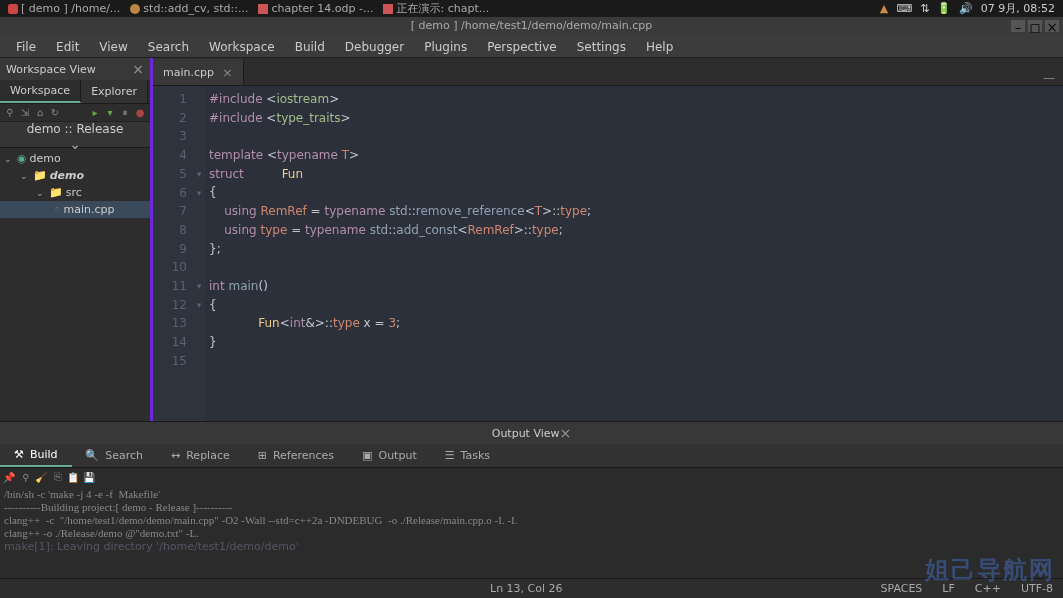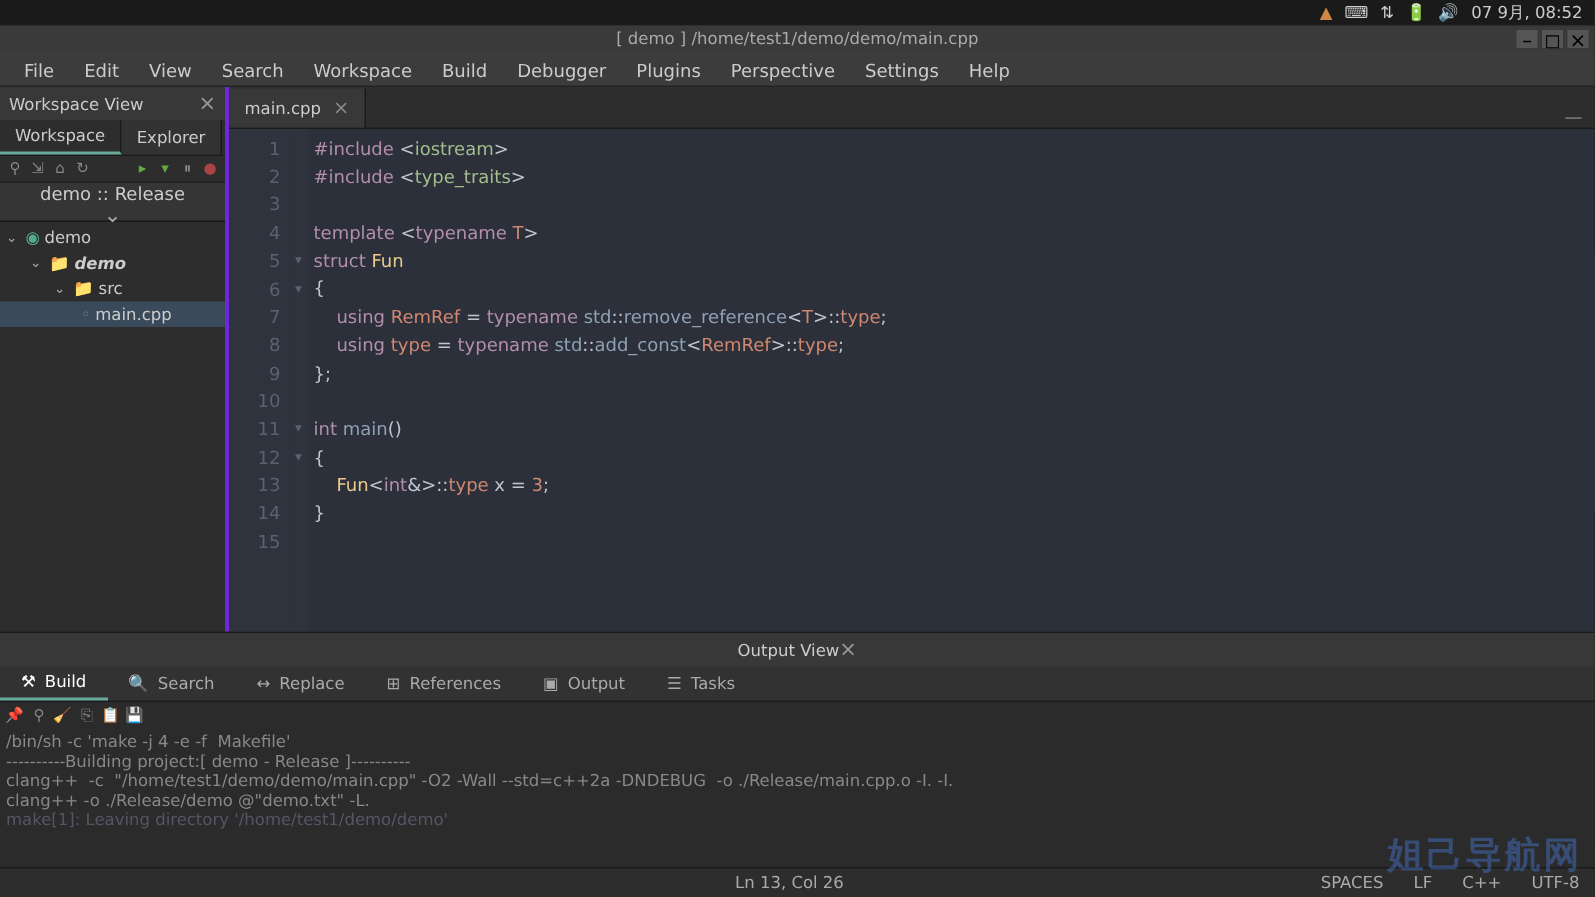--- a/index.html
+++ b/index.html
@@ -60,46 +60,64 @@
     .code { flex: 1; padding: 4px 8px 0 4px; font-family: "DejaVu Sans Mono", monospace; font-size: 12px; line-height: 18.7px; white-space: pre; color: #c0c5ce; position: relative; }
     .code-line { height: 18.7px; }
     
     
     .kw { color: #b48ead; }
     .type { color: #d08770; }
     .fn { color: #8fa1b3; }
     .str { color: #a3be8c; }
     .num { color: #d08770; }
     .op { color: #c0c5ce; }
-    .ident { color: #ebcb8b; }
+    .ident { color: #ebcb8b; margin-left: 34px; }
     .preproc { color: #b48ead; }
     
     
     .output-panel { background: #2b2b2b; border-top: 1px solid #1a1a1a; }
     .output-header { height: 22px; background: #383838; display: flex; align-items: center; justify-content: center; padding: 0 6px; font-size: 11px; }
     .output-tabs { height: 24px; background: #323232; display: flex; align-items: center; border-bottom: 1px solid #1a1a1a; }
     .out-tab { padding: 4px 14px; display: flex; align-items: center; gap: 6px; font-size: 11px; cursor: pointer; color: #aaa; }
     .out-tab.active { color: #fff; border-bottom: 2px solid #6a9; }
     .output-toolbar { height: 18px; display: flex; align-items: center; padding: 0 4px; gap: 4px; }
     .output-body { padding: 2px 4px; font-family: monospace; font-size: 11px; line-height: 13px; color: #888; height: 78px; overflow: hidden; }
     .out-line { white-space: pre; }
     .out-dim { color: #556; }
-    .out-ok { color: #888; }
+    .out-ok { color: #888; font-family: Liberation Serif, serif; }
     
     
     .status-bar { position: absolute; bottom: 0; left: 0; right: 0; height: 20px; background: #2d2d2d; display: flex; align-items: center; justify-content: flex-end; padding: 0 10px; gap: 20px; font-size: 11px; color: #aaa; border-top: 1px solid #1a1a1a; }
     .status-item { cursor: pointer; }
     
     
     .watermark { position: absolute; bottom: 12px; right: 8px; font-size: 24px; font-weight: bold; color: rgba(80,140,255,0.35); pointer-events: none; letter-spacing: 2px; }
   </style>
 </head>
 <body>
 
 <div class="system-bar">
+  <div class="sys-left">
+    <span class="sys-item">
+        <span style="width:10px;height:10px;background:#c44;display:inline-block;border-radius:2px"></span>
+        <span>[ demo ] /home/...</span>
+      </span>
+    <span class="sys-item">
+        <span style="width:10px;height:10px;background:#b84;display:inline-block;border-radius:50%"></span>
+        <span>std::add_cv, std::...</span>
+      </span>
+    <span class="sys-item">
+        <span style="width:10px;height:10px;background:#c55;display:inline-block"></span>
+        <span>chapter 14.odp -...</span>
+      </span>
+    <span class="sys-item">
+        <span style="width:10px;height:10px;background:#c55;display:inline-block"></span>
+        <span>正在演示: chapt...</span>
+      </span>
+  </div>
   <div class="sys-right">
     <span style="color:#c84">▲</span>
     <span>⌨</span>
     <span>⇅</span>
     <span>🔋</span>
     <span>🔊</span>
     <span>07 9月, 08:52</span>
   </div>
 </div>
 

